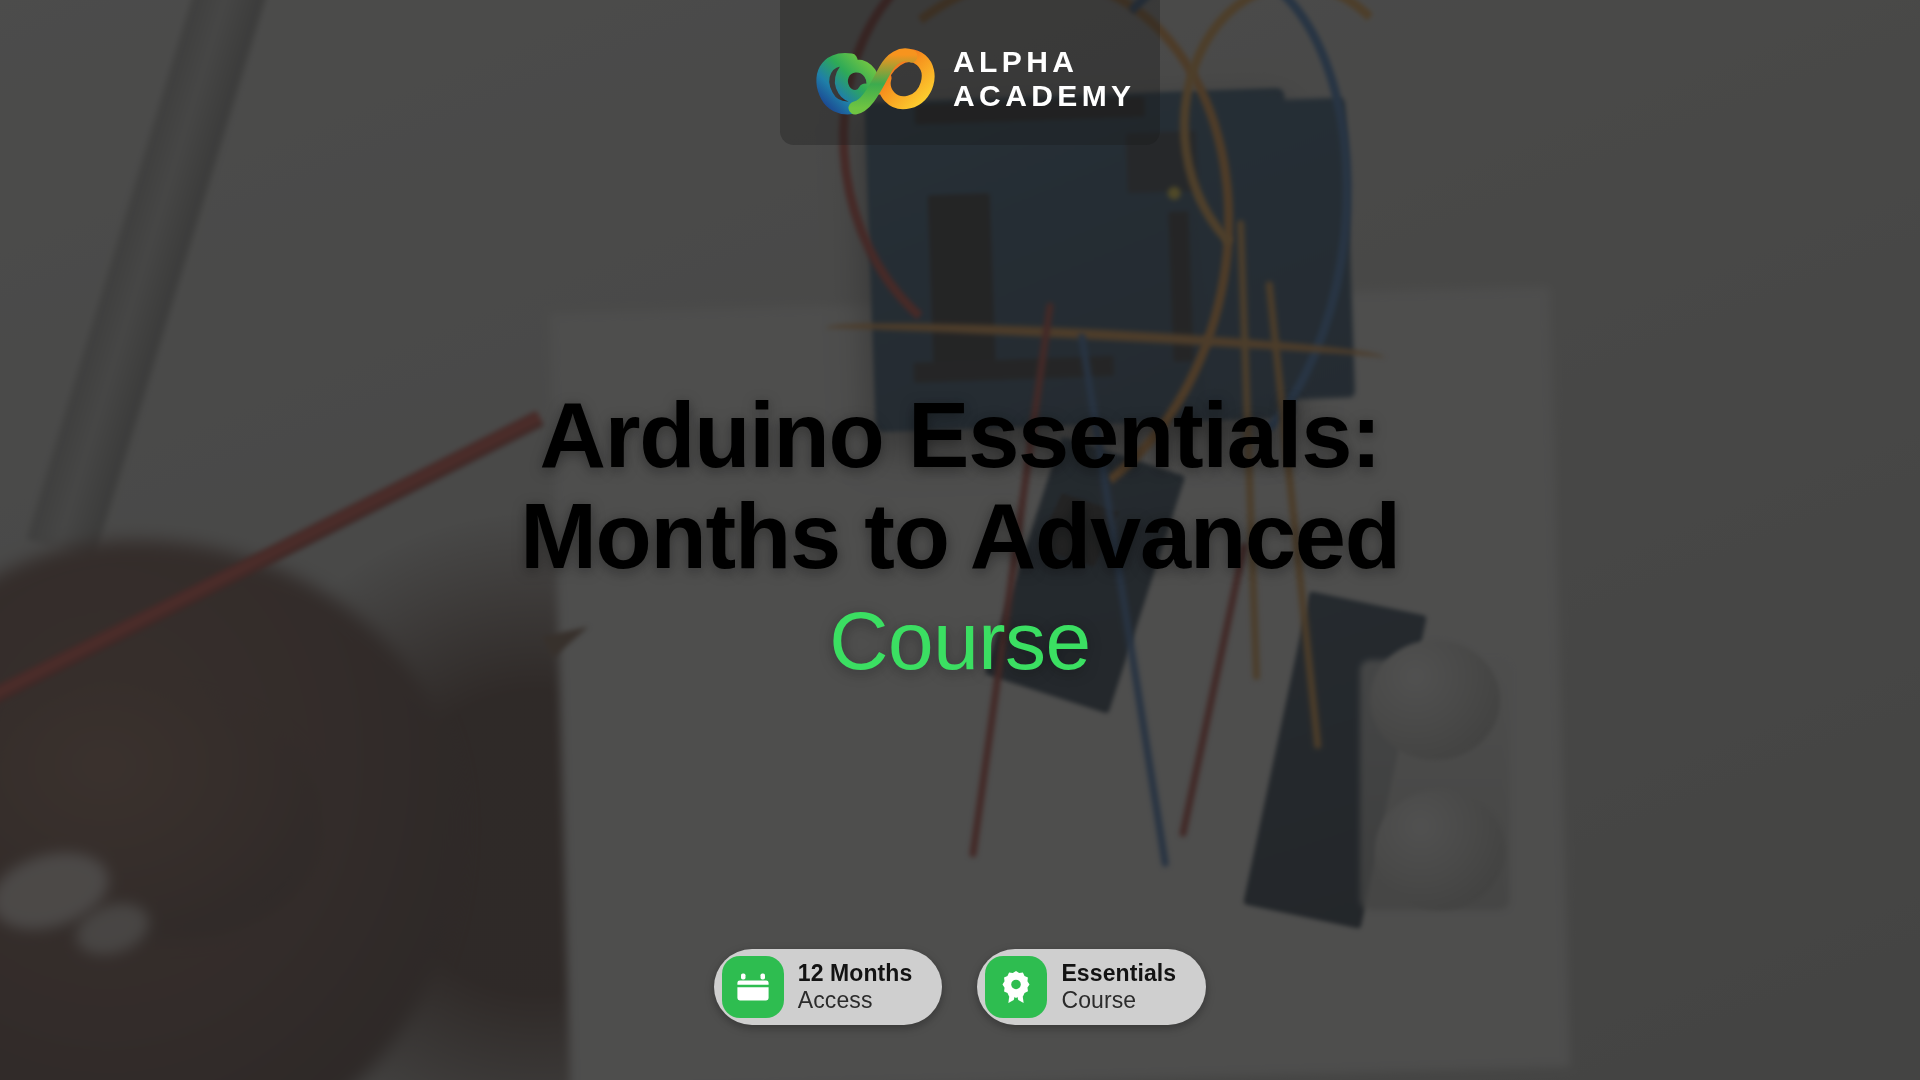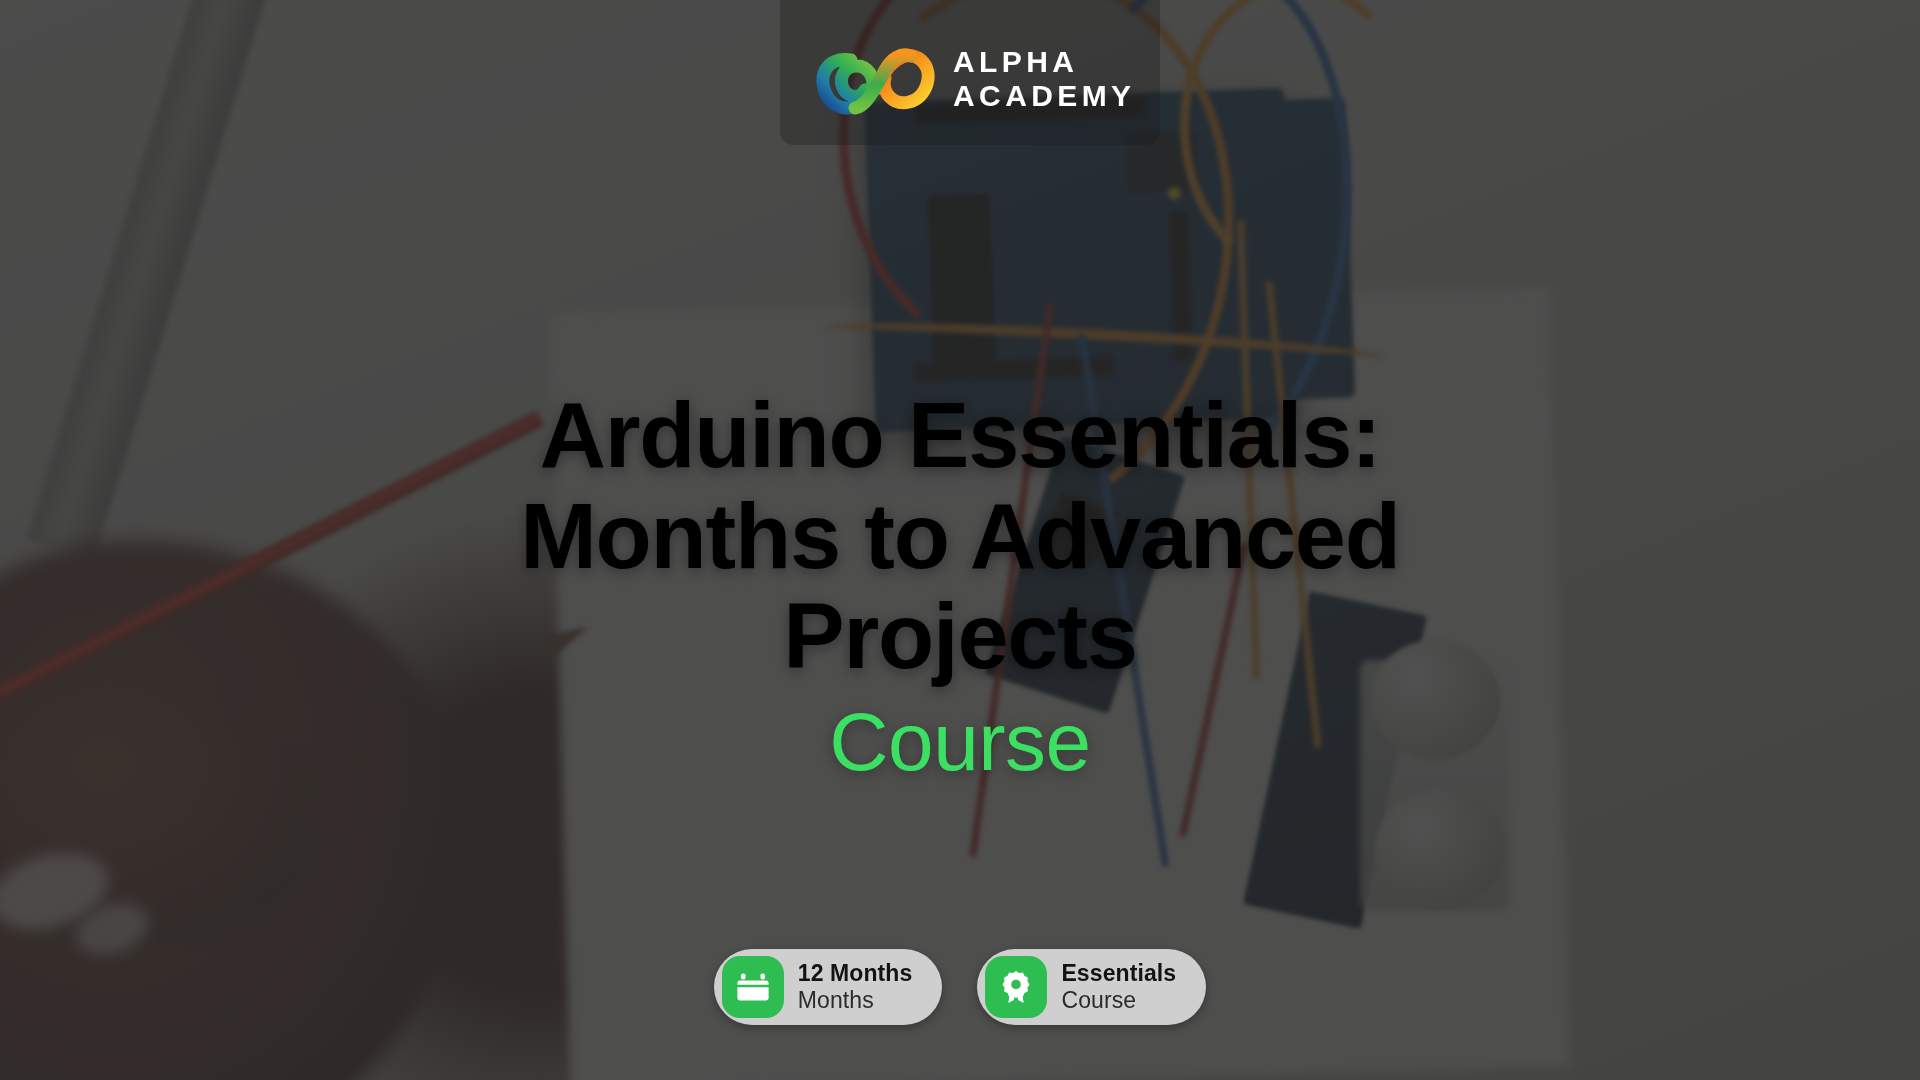--- a/index.html
+++ b/index.html
@@ -426,38 +426,37 @@
 
     <div id="logo-words">
       <span class="logo-word">ALPHA</span>
       <span class="logo-word">ACADEMY</span>
     </div>
   </div>
 
   <div id="headline">
     <span class="head-line">Arduino Essentials:</span>
     <span class="head-line">Months to Advanced</span>
-    <span class="head-line">Projects</span>
     <span id="subhead">Course</span>
   </div>
 
   <div id="badges">
 
     <div class="badge">
       <span class="badge-icon">
         <svg viewBox="0 0 24 24" fill="#ffffff" aria-hidden="true">
           <rect x="4" y="3" width="3" height="4" rx="1.2"></rect>
           <rect x="17" y="3" width="3" height="4" rx="1.2"></rect>
           <path d="M3.2 7.6h17.6a1.6 1.6 0 0 1 1.6 1.6v1.3H1.6V9.2a1.6 1.6 0 0 1 1.6-1.6z"></path>
           <path d="M1.6 12.1h20.8v7.3a1.6 1.6 0 0 1-1.6 1.6H3.2a1.6 1.6 0 0 1-1.6-1.6z"></path>
         </svg>
       </span>
       <span class="badge-text">
         <span class="badge-top">12 Months</span>
-        <span class="badge-bottom">Months</span>
+        <span class="badge-bottom">Access</span>
       </span>
     </div>
 
     <div class="badge">
       <span class="badge-icon">
         <svg viewBox="0 0 24 24" fill="#ffffff" aria-hidden="true">
           <path d="M12 1.3l2.1 1.35 2.5-.32 1.07 2.28 2.28 1.07-.32 2.5L21 10.3l-1.35 2.1.32 2.5-2.28 1.07-1.07 2.28-2.5-.32L12 19.3l-2.1-1.35-2.5.32-1.07-2.28-2.28-1.07.32-2.5L3 10.3l1.35-2.1-.32-2.5 2.28-1.07L7.38 2.33l2.5.32z"></path>
           <circle cx="12" cy="10.3" r="3.2" fill="#2ebd50"></circle>
           <path d="M7.8 16.2l-.9 6.5 3.6-2.1 1.1-4.4z"></path>
           <path d="M16.2 16.2l.9 6.5-3.6-2.1-1.1-4.4z"></path>

